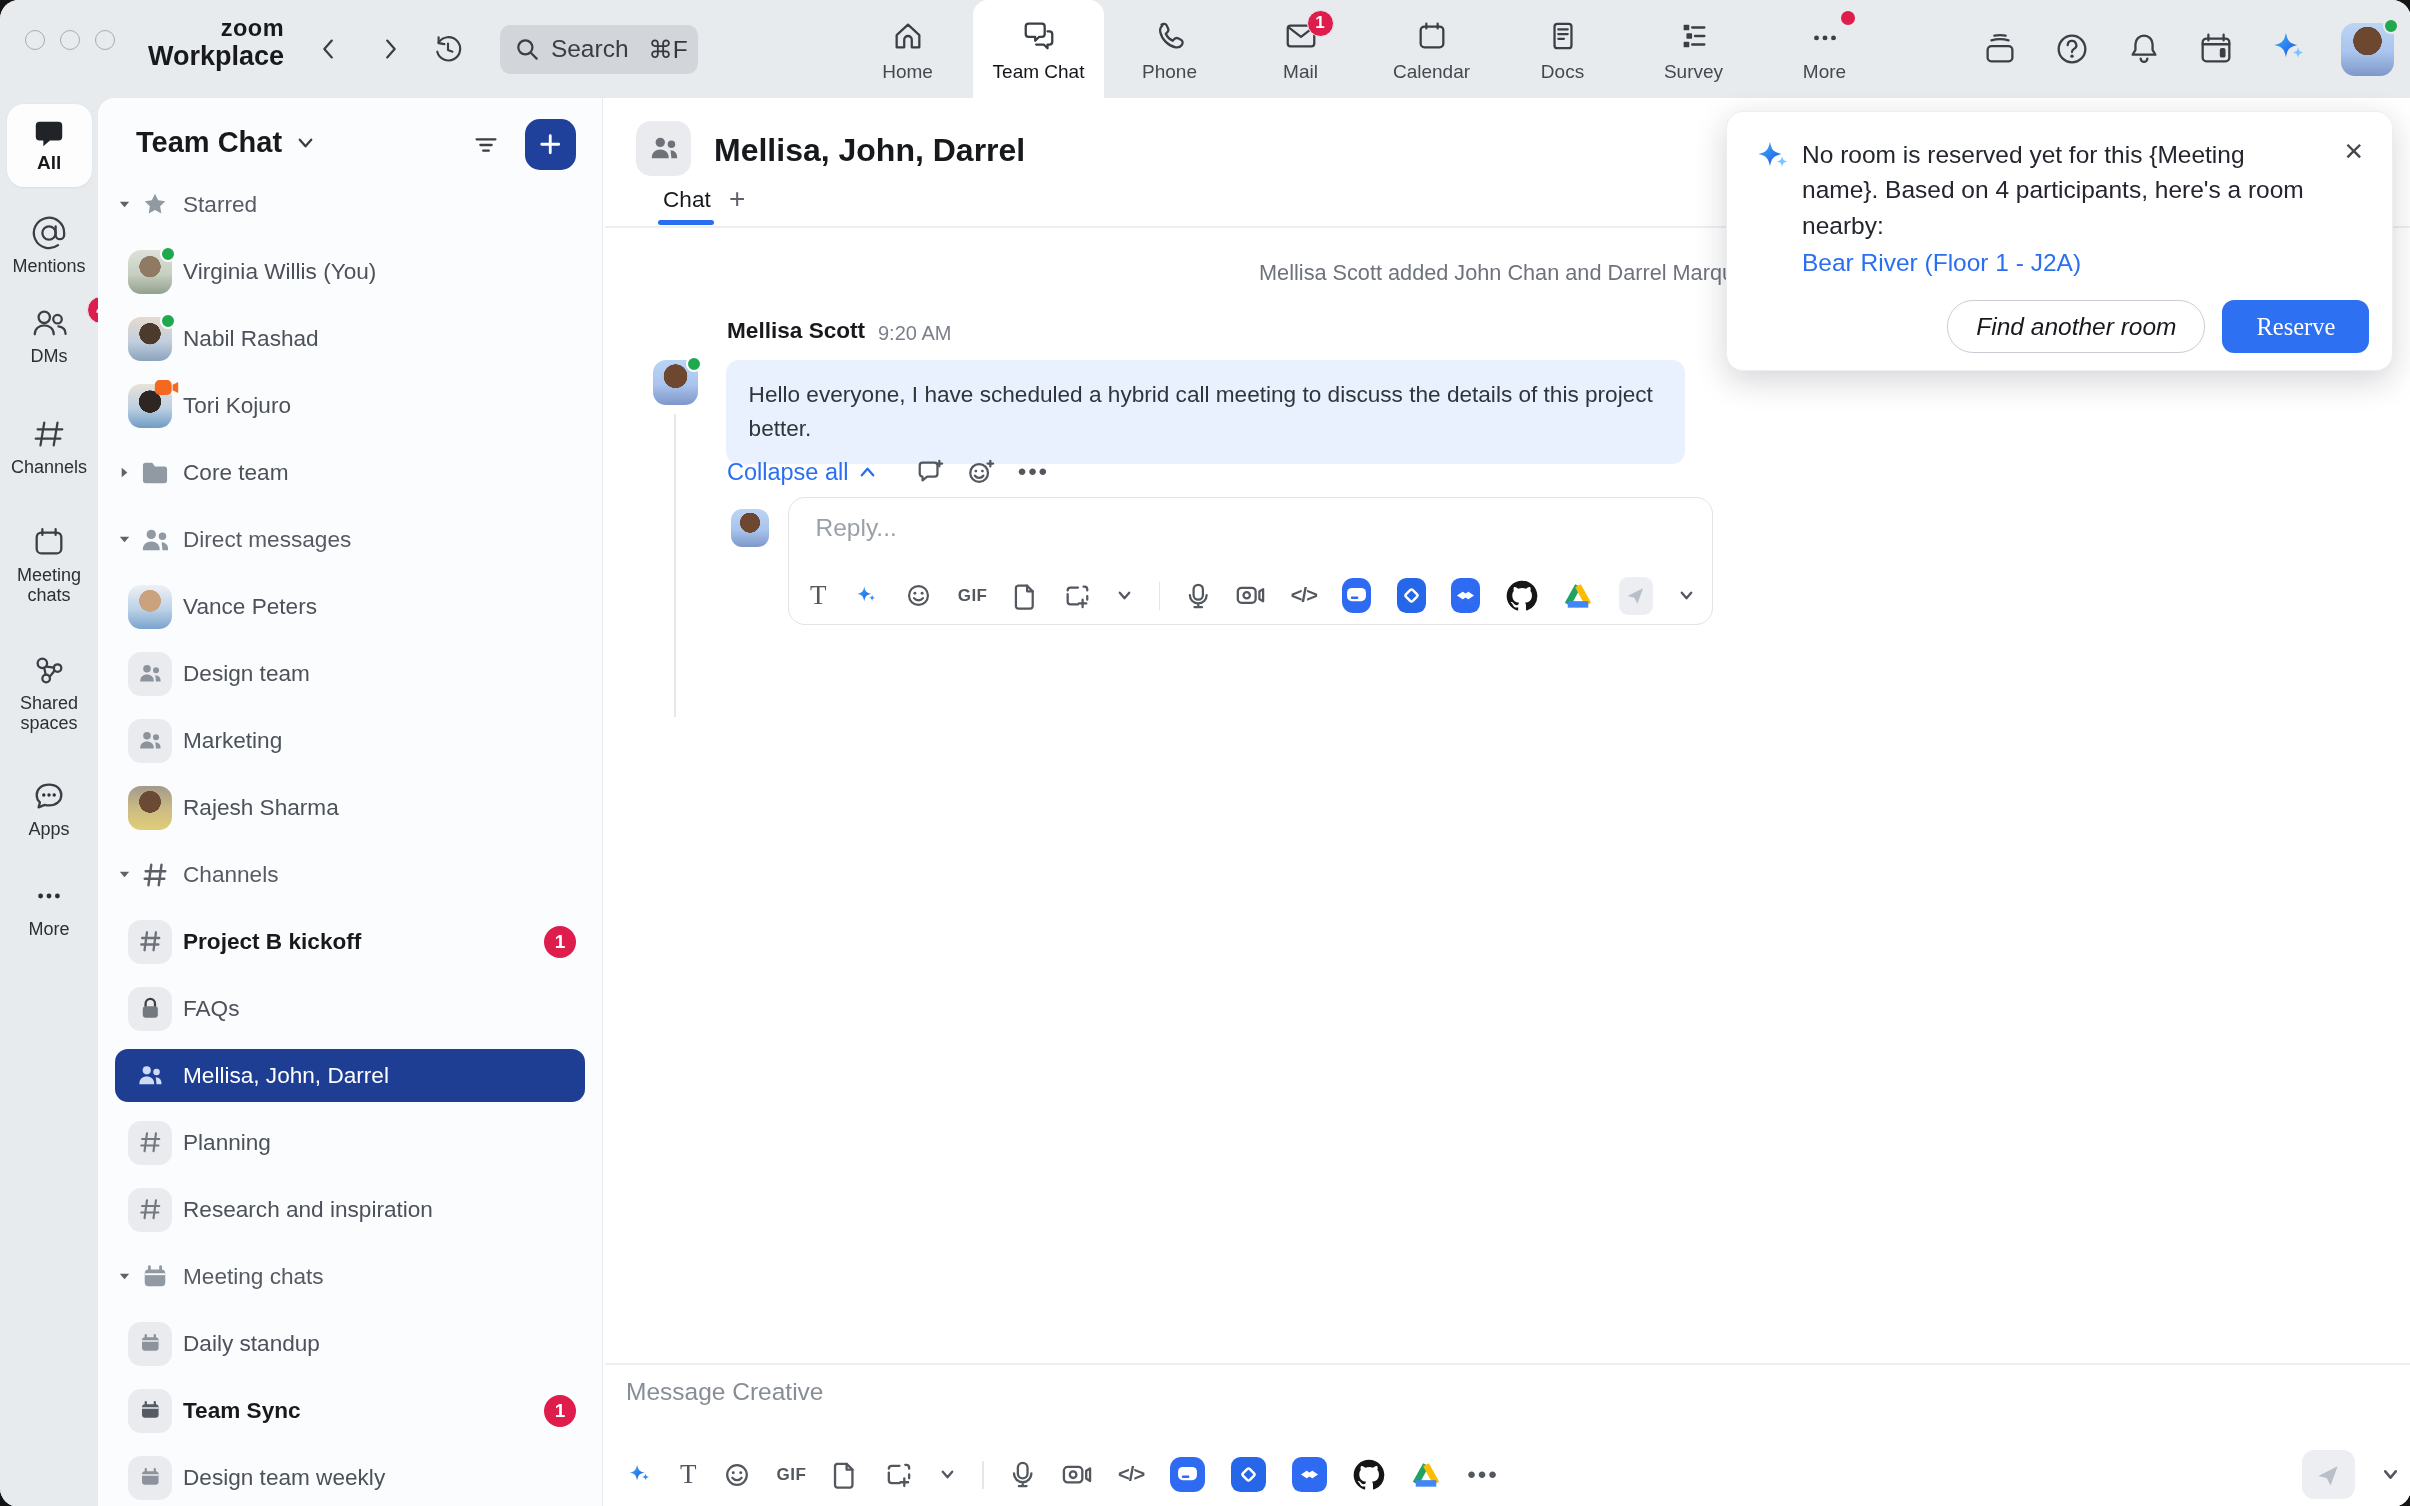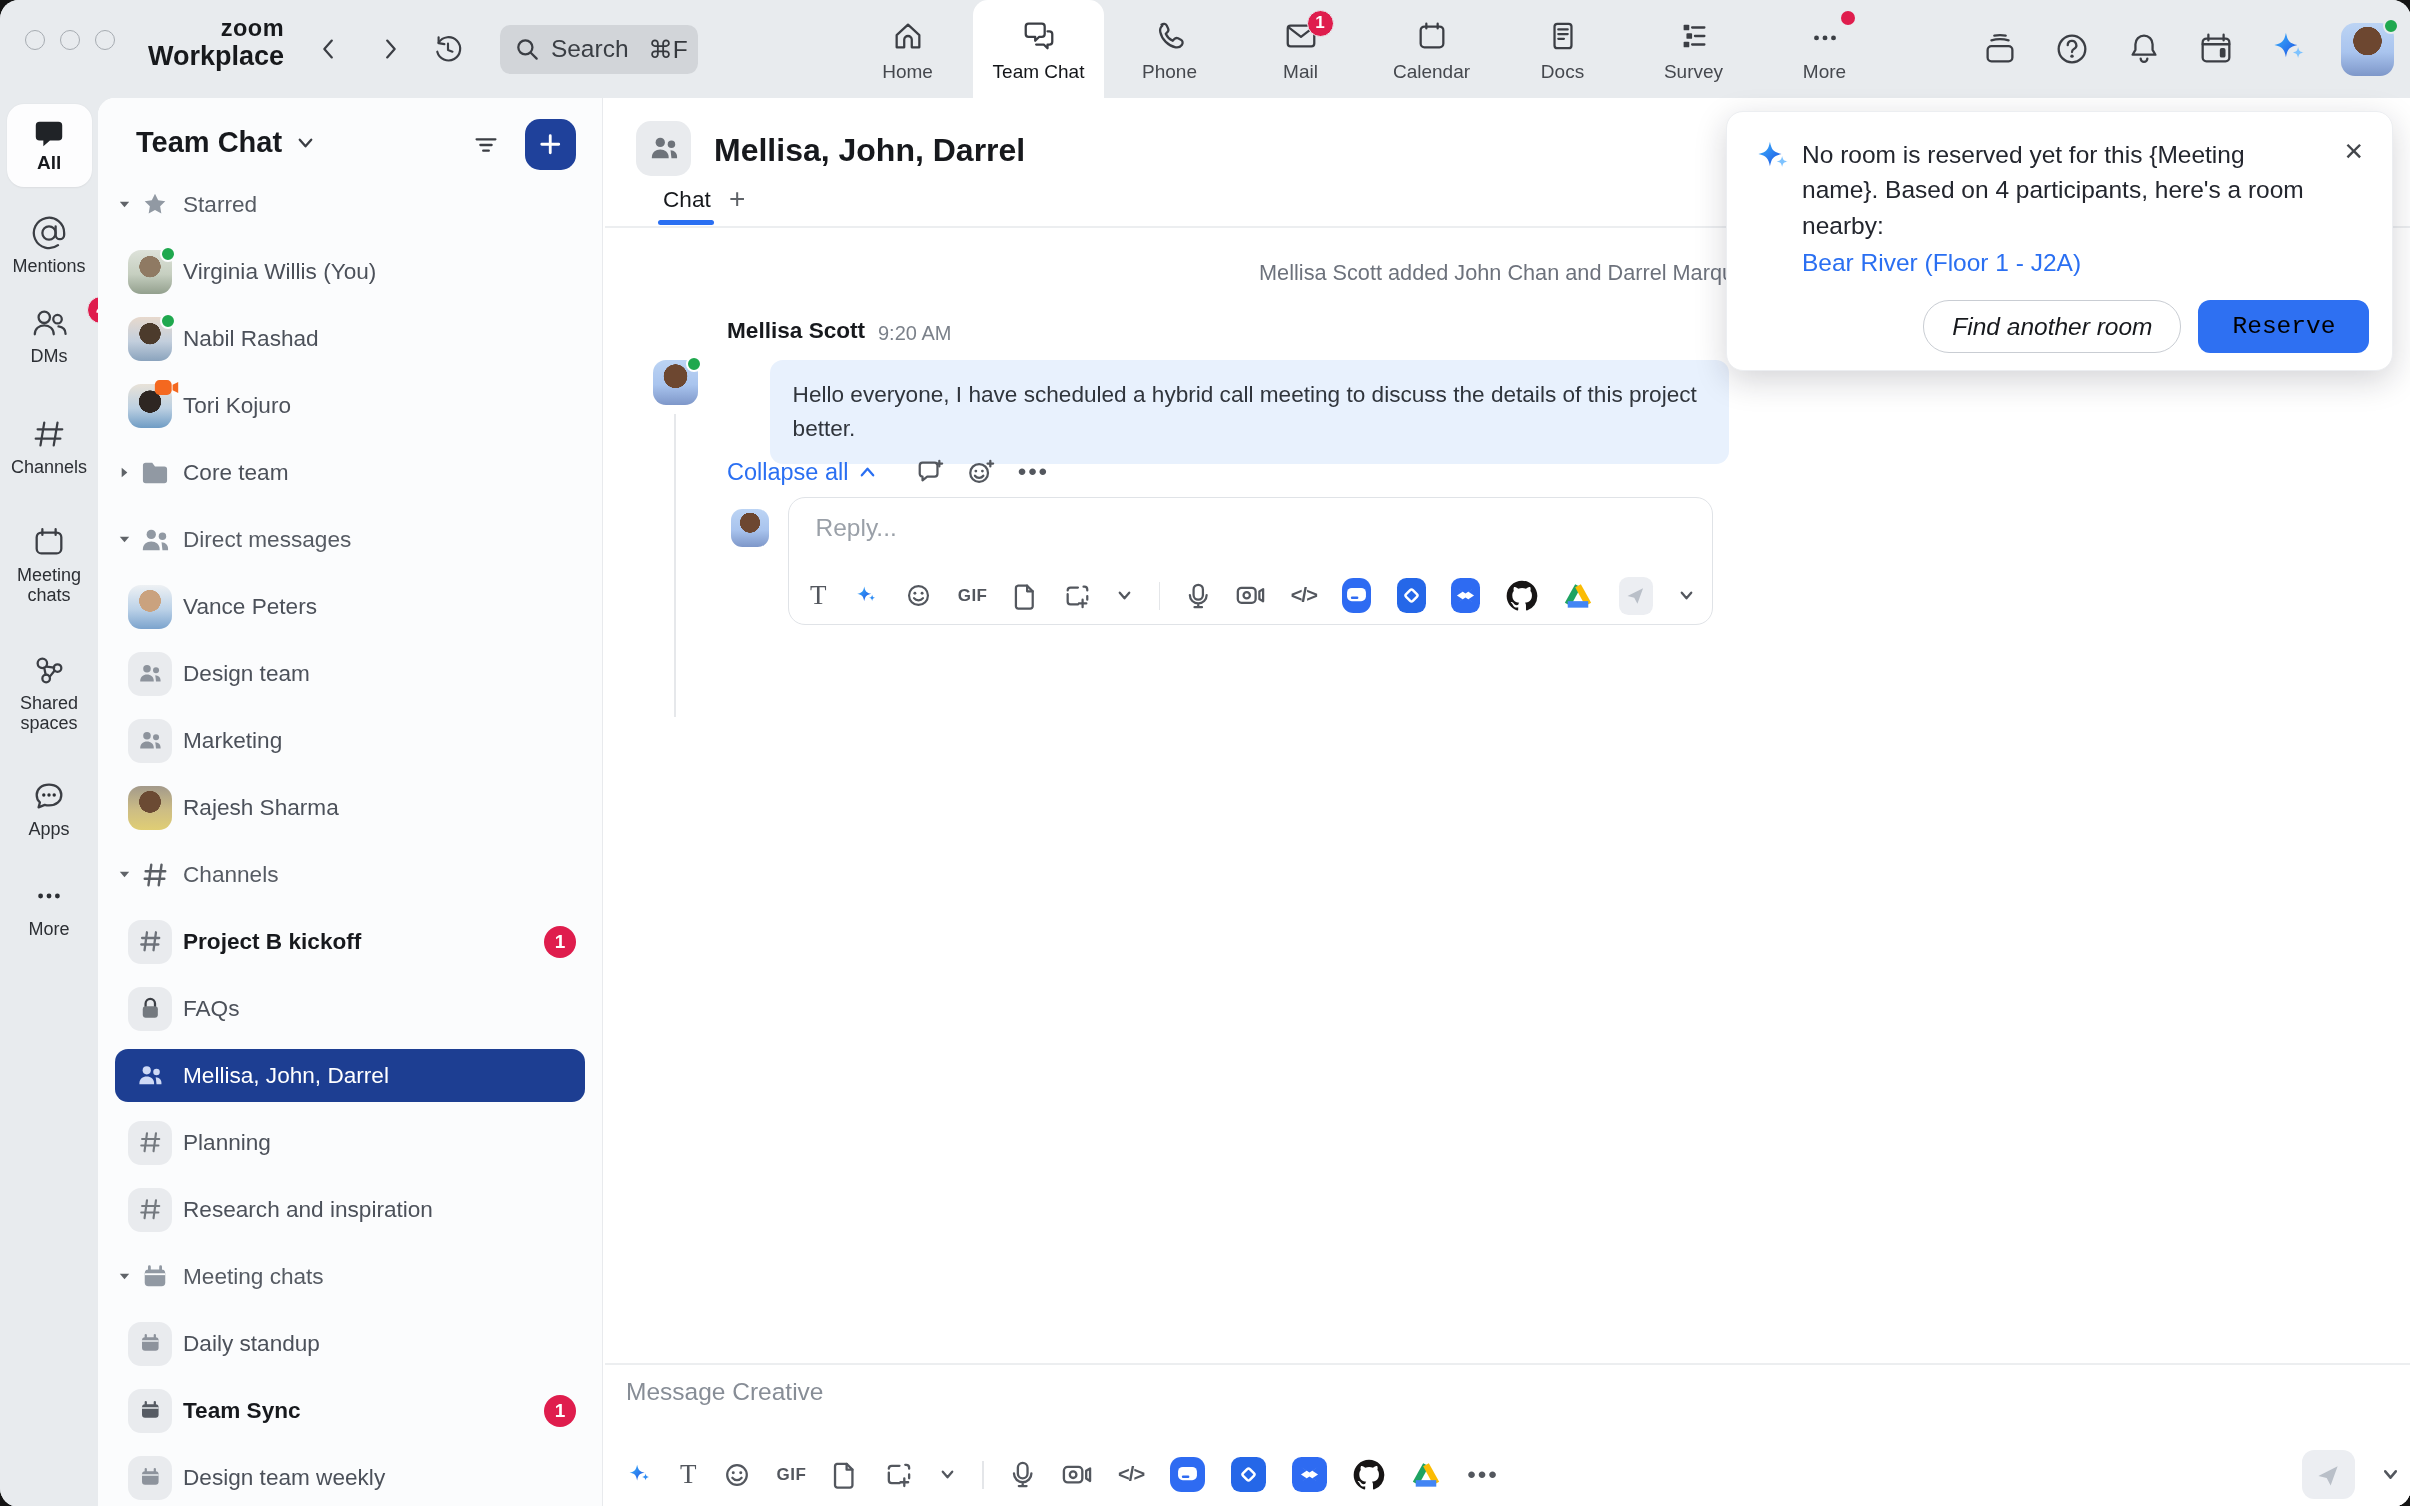--- a/index.html
+++ b/index.html
@@ -73,21 +73,21 @@
   .m-tab-underline{position:absolute;left:53px;top:122px;width:56px;height:4.7px;border-radius:2.8px;background:#2a6ff2;}
   .m-tab-plus{position:absolute;left:124px;top:85px;font-size:28px;color:#5f6368;cursor:pointer;}
   .m-div{position:absolute;left:0;top:128px;right:0;height:1.9px;background:#eceef0;}
   .sysmsg{position:absolute;left:0;top:162px;width:100%;text-align:center;font-size:21.7px;color:#6d727c;}
   .msg-name{position:absolute;left:122px;top:220px;font-size:22.6px;font-weight:700;color:#17191d;}
   .msg-time{position:absolute;left:273px;top:224px;font-size:20px;color:#7b818a;}
   .msg-avatar{position:absolute;left:48px;top:262px;width:45px;height:45px;border-radius:13px;background:
       radial-gradient(circle at 50% 36%, #6d4730 0 32%, transparent 33%),
       linear-gradient(180deg,#bcd4f4 0%,#a9c4ee 55%,#7e97c9 100%);}
   .msg-avatar .avdot{border-color:#fff;}
-  .bubble{position:absolute;left:121px;top:262px;width:959px;background:#e8f1fd;border-radius:13px;padding:18px 22.6px;font-size:22.6px;line-height:1.5;color:#30353c;margin-left:44px;}
+  .bubble{position:absolute;left:121px;top:262px;width:959px;background:#e8f1fd;border-radius:13px;padding:18px 22.6px;font-size:22.6px;line-height:1.5;color:#30353c;}
   .threadline{position:absolute;left:69px;top:316px;width:1.9px;height:303px;background:#e6e8eb;}
   .collapse-row{position:absolute;left:122px;top:360px;display:flex;align-items:center;gap:17px;}
   .collapse-link{color:#2a6ff2;font-size:23.5px;display:flex;align-items:center;gap:9.4px;cursor:pointer;}
   .act-icons{display:flex;align-items:center;gap:22.6px;margin-left:22.6px;color:#5a5f66;}
   .reply-avatar{position:absolute;left:126px;top:411px;width:38px;height:38px;border-radius:11.3px;background:
       radial-gradient(circle at 50% 36%, #6d4730 0 32%, transparent 33%),
       linear-gradient(180deg,#bcd4f4 0%,#a9c4ee 55%,#7e97c9 100%);}
   .replybox{position:absolute;left:183px;top:399px;width:925px;height:128px;border:1.9px solid #e0e3e7;border-radius:17px;background:#fff;}
   .replybox input{position:absolute;left:24.5px;top:15px;width:659px;border:none;outline:none;font-size:24.5px;color:#30353c;font-family:"Liberation Sans",sans-serif;background:transparent;}
   .replybox input::placeholder{color:#9aa0a8;opacity:1;}
@@ -109,21 +109,21 @@
   .codeico{font-size:20px;font-weight:700;color:#53575e;letter-spacing:-0.9px;}
   .dots3{font-size:24.5px;letter-spacing:1.9px;color:#53575e;}
   
   .popup{position:absolute;left:1726px;top:111px;width:667px;height:260px;background:#fff;border-radius:17px;border:0.9px solid #eceef1;box-shadow:0 9.4px 32px rgba(20,24,40,.18);}
   .popup .ptext{position:absolute;left:75px;top:24.5px;width:510px;font-size:24.5px;line-height:1.45;color:#23262e;}
   .popup .plink{position:absolute;left:75px;top:137px;font-size:24.5px;color:#2a6ff2;cursor:pointer;}
   .popup .pclose{position:absolute;right:28px;top:24.5px;font-size:24.5px;color:#44474c;cursor:pointer;}
   .popup .pspark{position:absolute;left:24.5px;top:26px;}
   .pbtns{position:absolute;right:22.6px;bottom:17px;display:flex;gap:17px;align-items:center;}
   .btn-outline{height:53px;border-radius:26px;border:1.9px solid #c9cdd3;background:#fff;padding:0 28px;font-size:24.5px;color:#17191d;display:flex;align-items:center;cursor:pointer;font-family:"Liberation Sans",sans-serif;font-style:italic;}
-  .btn-primary{height:53px;border-radius:12.2px;border:none;background:#2e70f2;padding:0 34px;font-size:24.5px;color:#000000;display:flex;align-items:center;cursor:pointer;font-family:Liberation Mono, monospace;}
+  .btn-primary{height:53px;border-radius:12.2px;border:none;background:#2e70f2;padding:0 34px;font-size:24.5px;color:#ffffff;display:flex;align-items:center;cursor:pointer;font-family:Liberation Serif, serif;}
   svg{display:block;}
   .stk{fill:none;stroke:#3b3e44;stroke-width:2.4;stroke-linecap:round;stroke-linejoin:round;}
   .stk-g{fill:none;stroke:#53575e;stroke-width:2.4;stroke-linecap:round;stroke-linejoin:round;}
 </style>
 </head>
 <body>
 
 <svg width="0" height="0" style="position:absolute">
   <defs>
     <linearGradient id="aigrad" x1="0" y1="0" x2="1" y2="1">

